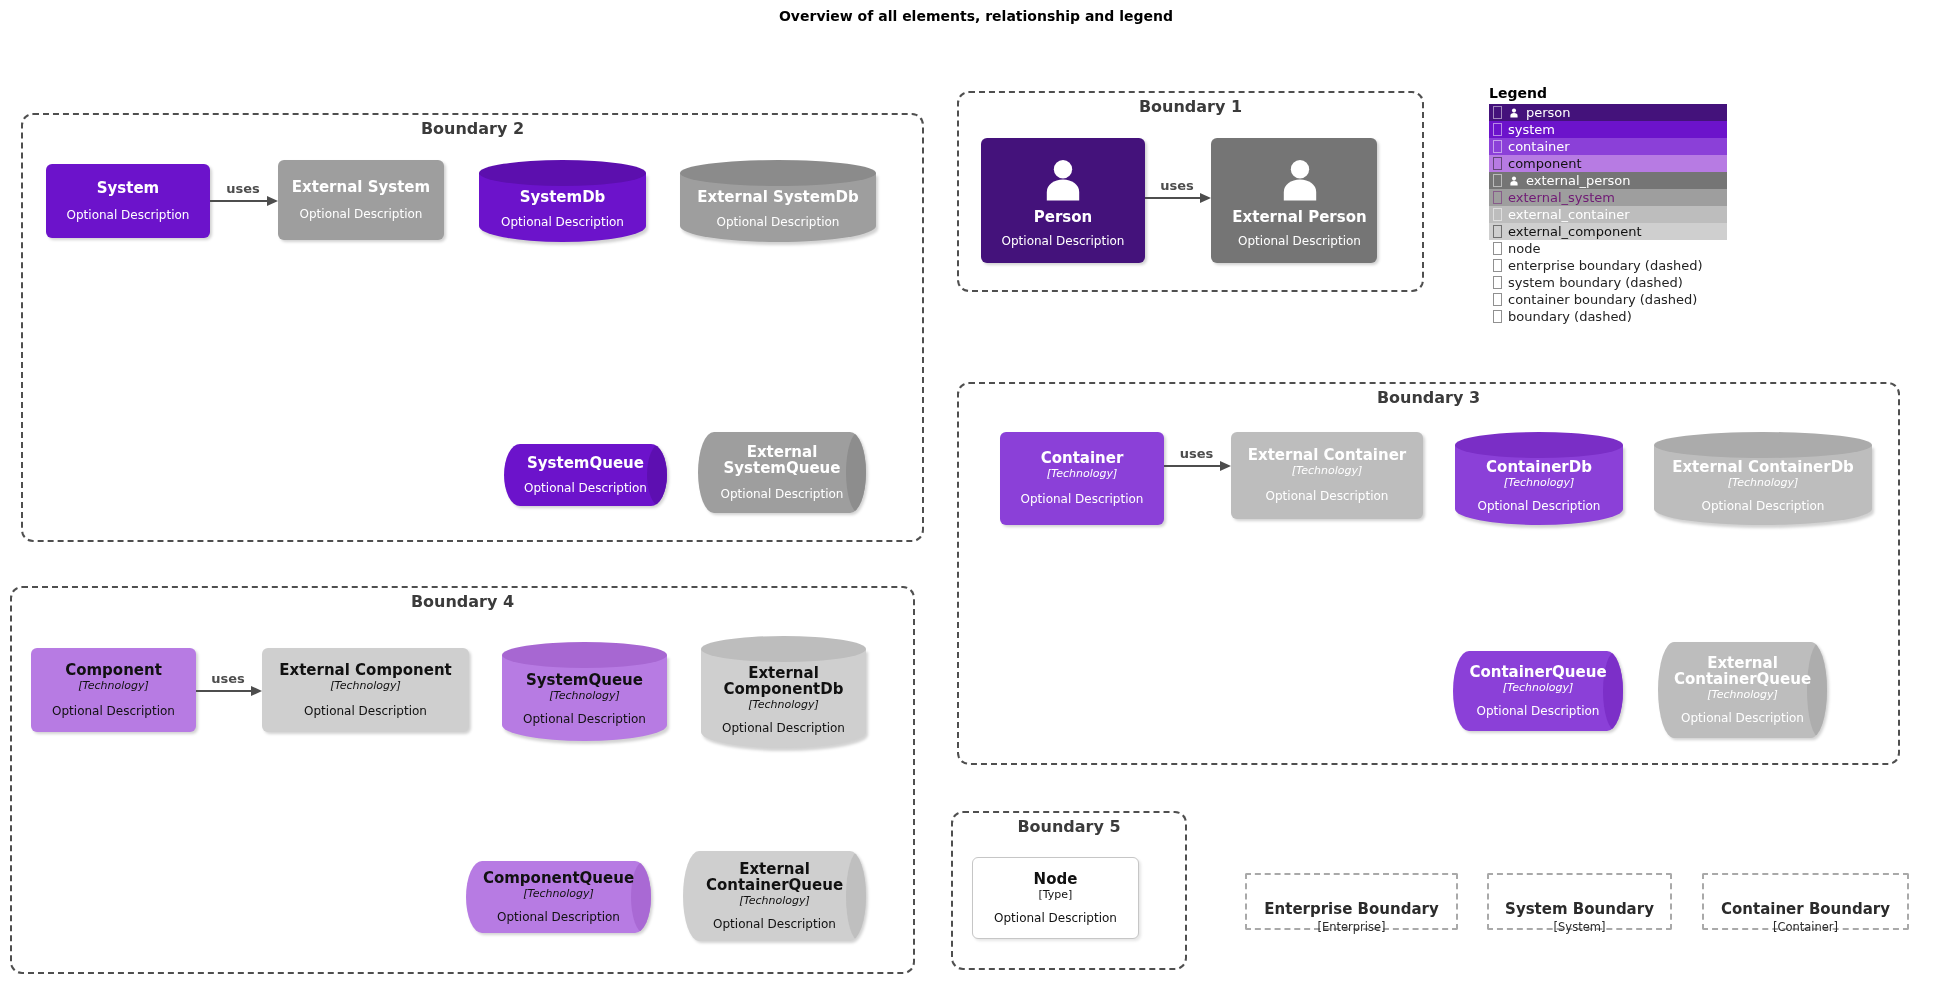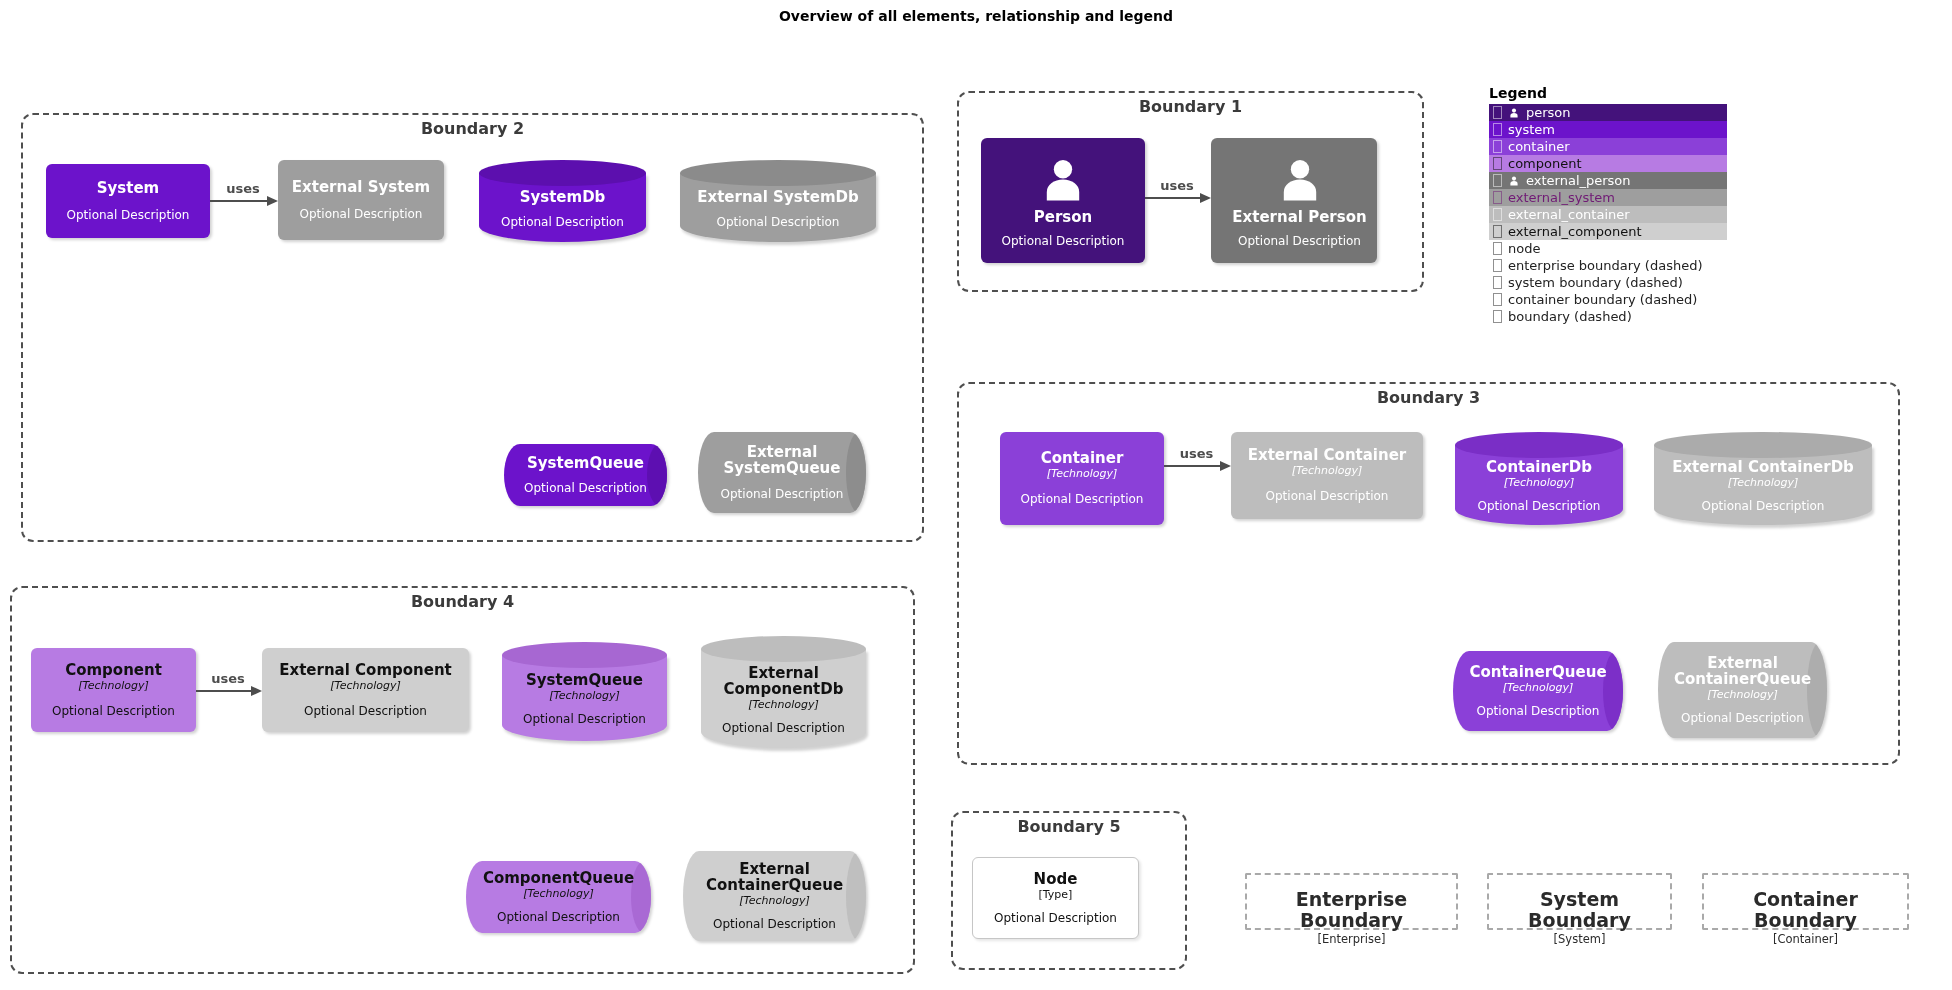--- a/index.html
+++ b/index.html
@@ -38,21 +38,21 @@
   .q-content{position:relative;z-index:1;display:flex;flex-direction:column;align-items:center;
     justify-content:center;height:100%;width:100%;}
   .queue .el-desc{margin-top:11px;}
 
   .node{background:#ffffff;border:1px solid #c6c6c6;color:#111;
     box-shadow:2px 2px 3px rgba(0,0,0,0.10);}
   .node .el-desc{margin-top:11px;}
 
   .mini-boundary{position:absolute;border:2px dashed #a9a9a9;border-radius:2px;
     display:flex;flex-direction:column;align-items:center;justify-content:center;text-align:center;}
-  .mb-title{font-weight:bold;font-size:19px;color:#2b2b2b;line-height:1.1;margin-top:32px;}
+  .mb-title{font-weight:bold;font-size:15px;color:#2b2b2b;line-height:1.1;margin-top:32px;}
   .mb-sub{font-size:11.5px;color:#2b2b2b;margin-top:2px;}
 
   .arrow{position:absolute;height:0;border-top:2px solid #4d4d4d;}
   .arrow::after{content:'';position:absolute;right:-2px;top:-6px;width:0;height:0;
     border-left:11px solid #4d4d4d;border-top:5px solid transparent;border-bottom:5px solid transparent;}
   .arrow-label{position:absolute;left:0;right:0;top:-21px;text-align:center;
     font-size:13px;font-weight:bold;color:#4d4d4d;}
 
   .legend{position:absolute;left:1458px;top:85px;width:238px;margin-left:31px;}
   .legend-title{font-weight:bold;font-size:14px;color:#000;margin-bottom:3px;}

